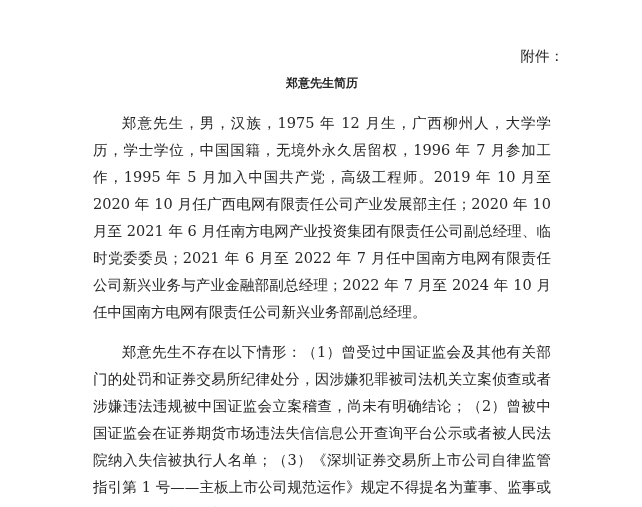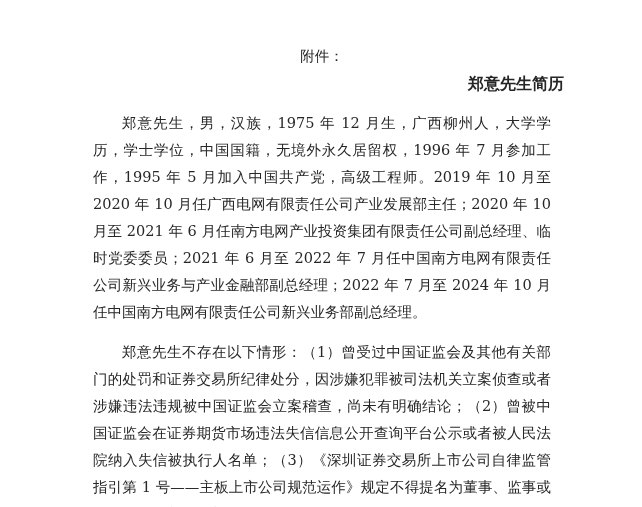--- a/index.html
+++ b/index.html
@@ -18,27 +18,27 @@
   }
   .doc {
     position: absolute;
     left: 80px;
     top: 43px;
     width: 484px;
     font-size: 14.5px;
     line-height: 27px;
   }
   .attachment-label {
-    text-align: center;
+    text-align: right;
     white-space: nowrap;
   }
   .doc-title {
-    text-align: right;
+    text-align: center;
     font-weight: bold;
-    font-size: 16px;
+    font-size: 12px;
     line-height: 27px;
     margin: 0;
   }
   p.body-paragraph {
     margin: 13px;
     text-indent: 2em;
     text-align: justify;
     text-justify: inter-ideograph;
   }
 </style>

